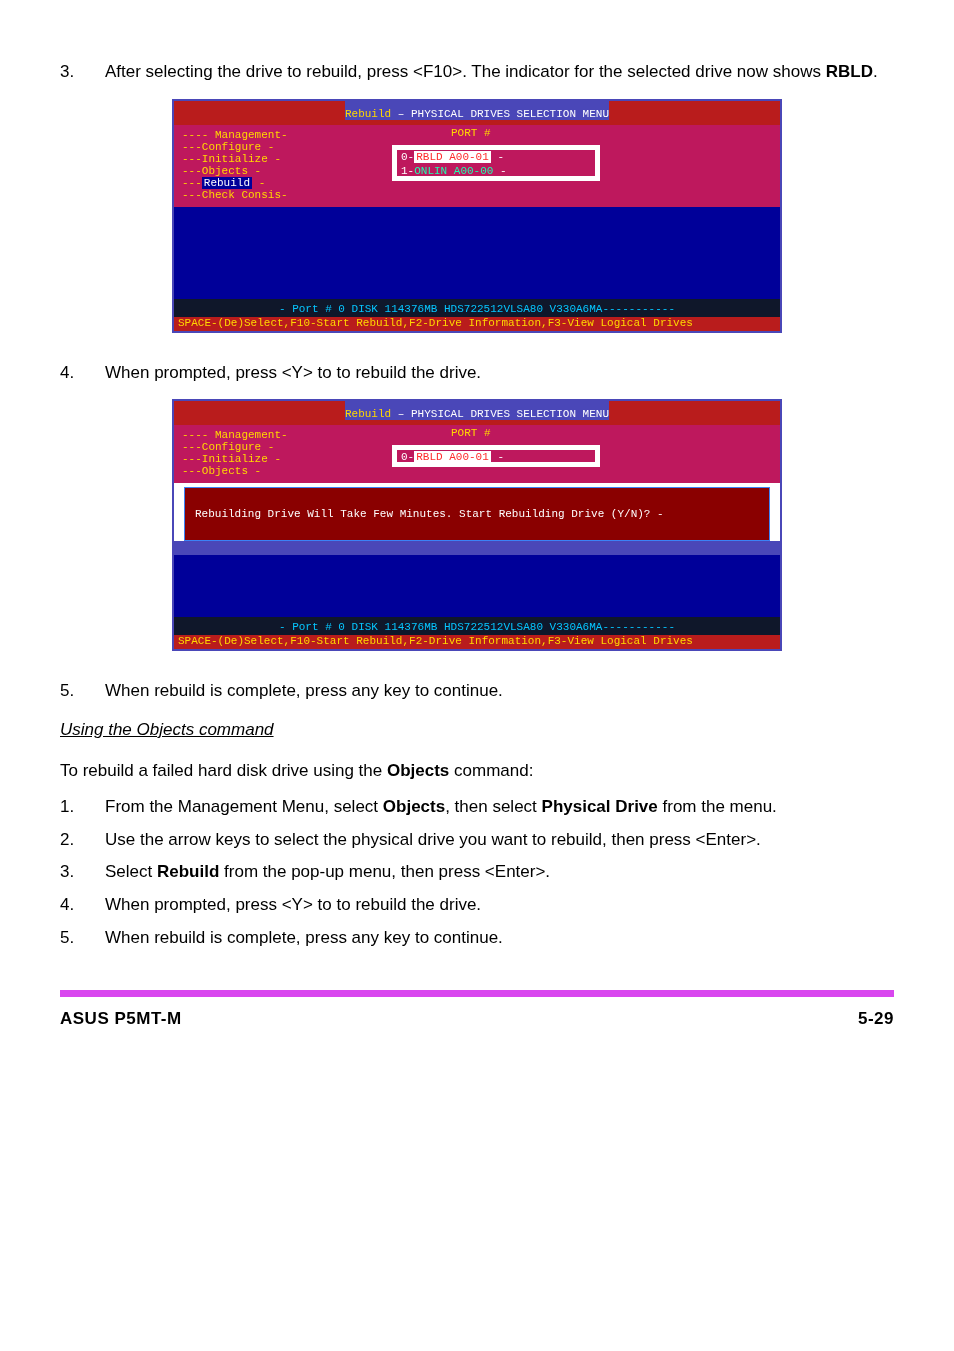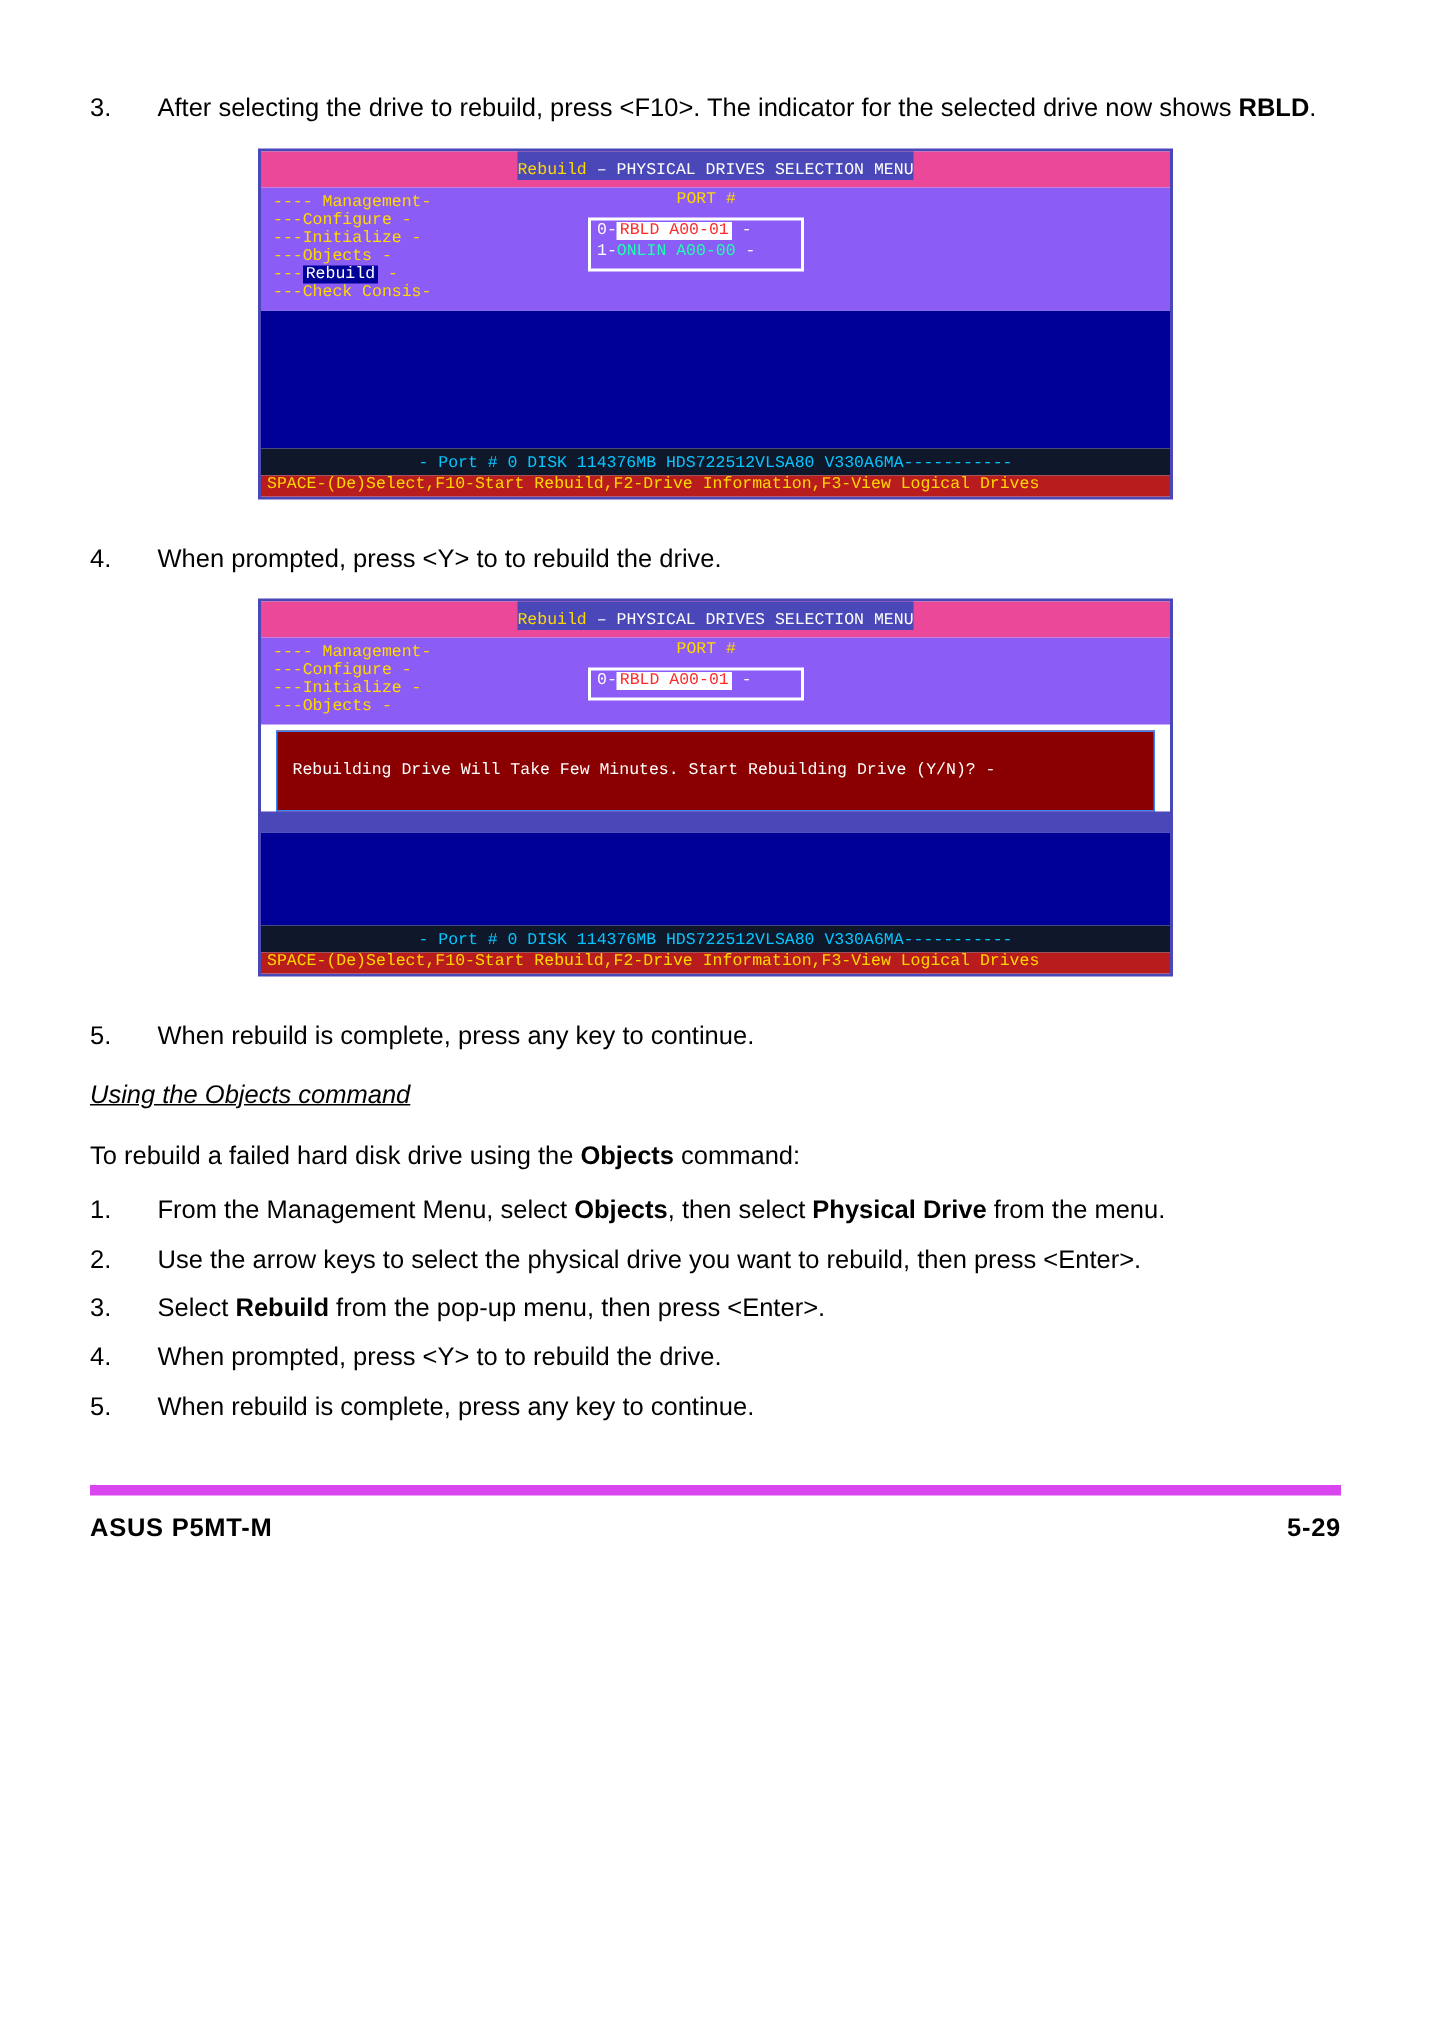--- a/index.html
+++ b/index.html
@@ -25,34 +25,34 @@
     font-family: "Courier New", monospace;
     font-size: 11px;
     line-height: 12px;
     color: #fff;
     border: 2px solid #4a47b8;
     position: relative;
     display: flex;
     flex-direction: column;
   }
   .bios .topband {
-    background: #ec4899;
+    background: #b91c1c;
     position: relative;
     height: 24px;
     text-align: center;
   }
   .bios .title {
     color: #ffd800;
     background: #4a47b8;
     padding-top: 7px;
     display: inline-block;
   }
   .bios .title .white { color: #fff; }
   .bios .mid {
-    background: #8b5cf6;
+    background: #be185d;
     position: relative;
     height: 82px;
   }
   .bios .menu {
     position: absolute;
     left: 8px;
     top: 4px;
     color: #ffd800;
     font-weight: normal;
   }
@@ -66,22 +66,22 @@
     position: absolute;
     left: 250px;
     top: 2px;
     color: #ffd800;
     margin-left: 27px;
   }
   .bios .portbox {
     position: absolute;
     left: 218px;
     top: 20px;
-    border: 2px solid #ffffff;
-    width: 144px;
+    border: 5px solid #ffffff;
+    width: 208px;
     height: 36px;
   }
   .bios .portbox .row { color: #fff; padding: 1px 4px; }
   .bios .portbox .row .red { color: #ff2a2a; }
   .bios .portbox .row .bgsel {
     display: inline-block;
     padding: 0 2px;
   }
   .bios .bluearea {
     background: #000099;

